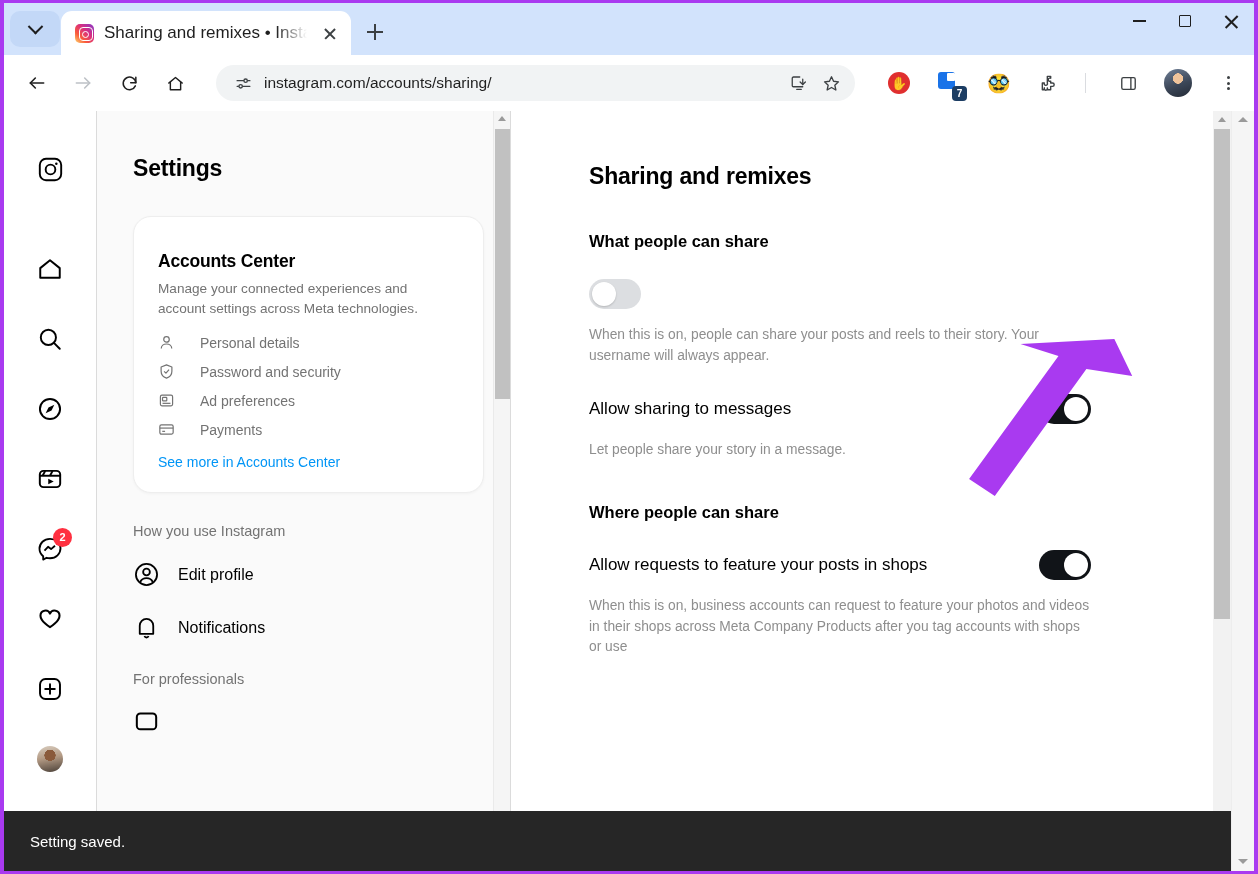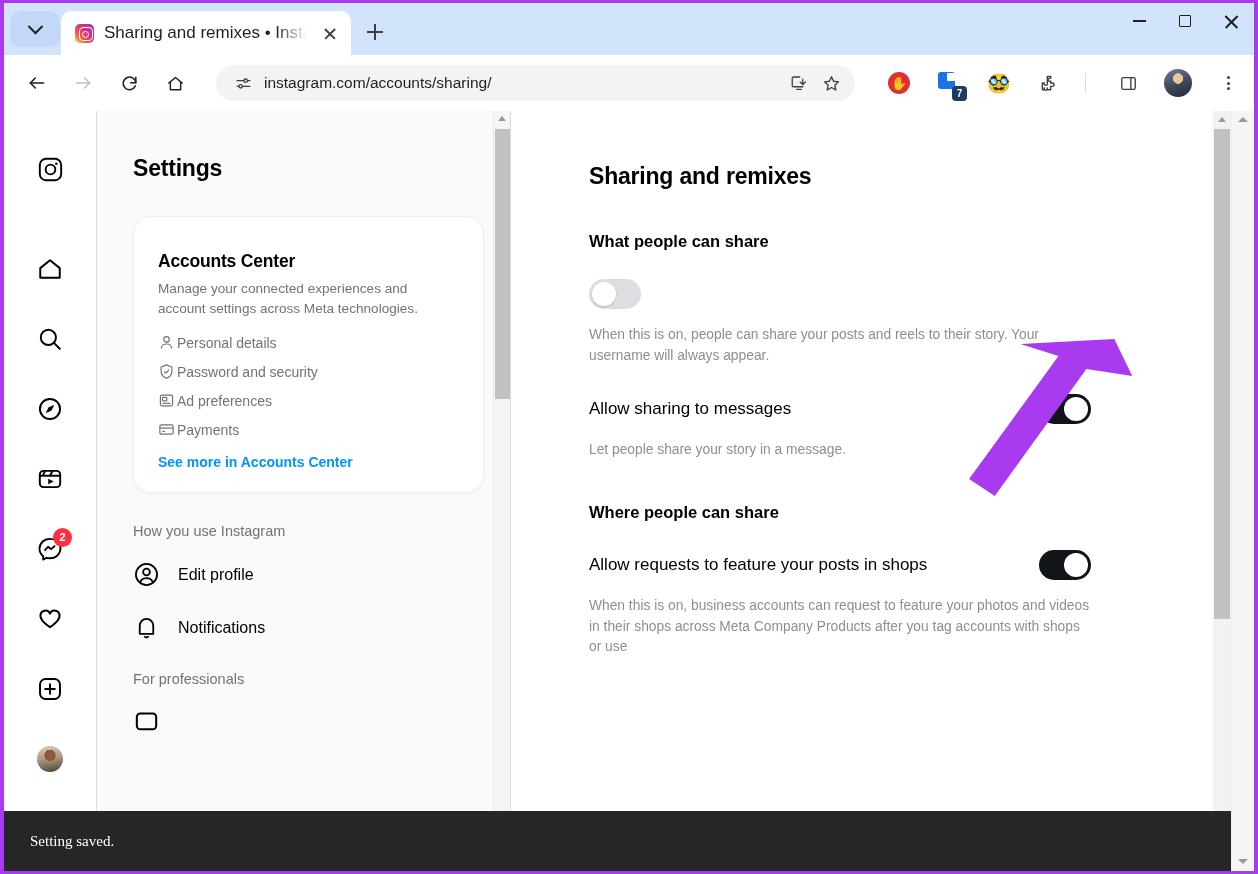--- a/index.html
+++ b/index.html
@@ -153,23 +153,23 @@
   .settings-title { font-size: 23px; font-weight: 700; color:#000; letter-spacing:-.2px; }
   .ac-card {
     margin-top: 34px; background:#fff; border:1px solid #eee; border-radius: 18px;
     padding: 20px 22px 22px 24px; box-shadow: 0 1px 3px rgba(0,0,0,.04);
   }
   .meta-logo { display:flex; align-items:center; gap:6px; }
   .meta-word { font-size: 19px; font-weight: 600; color:#111; letter-spacing:-.3px; }
   .ac-h { margin-top: 14px; font-size: 17.5px; font-weight: 700; color:#000; letter-spacing:-.2px;}
   .ac-p { margin-top: 7px; font-size: 13.6px; line-height: 1.45; color:#737373; max-width: 300px; }
   .ac-list { margin-top: 16px; display:flex; flex-direction:column; gap: 12px; }
-  .ac-row { display:flex; align-items:center; gap: 2px; }
+  .ac-row { display:flex; align-items:center; gap: 25px; }
   .ac-row .lbl { font-size: 14px; color: #737373; }
-  .ac-link { margin-top: 16px; font-size: 14px; color:#0095f6; font-weight:700; }
+  .ac-link { margin-top: 16px; font-size: 14px; color:#0095f6; font-weight:400; }
   .grp-label { margin-top: 30px; font-size: 14.5px; color:#737373; }
   .nav-row { margin-top: 22px; display:flex; align-items:center; gap: 18px; }
   .nav-row .lbl { font-size: 16px; color:#000; }
   .nav-row.tight { margin-top: 26px; }
 
   .pane-sb {
     position:absolute; right:0; top:0; width:17px; height:100%; background:#f5f5f5;
     border-left:1px solid #eaeaea;
   }
   .pane-sb .arrow-up {
@@ -228,21 +228,21 @@
     border-left:5px solid transparent; border-right:5px solid transparent;
     border-top:5.5px solid #9a9a9a;
   }
 
   
   .annot { position:absolute; left:0; top:0; width:100%; height:100%; pointer-events:none; }
 
   
   .toast {
     position:absolute; left:0; bottom:0; width:1227px; height:60px; background:#262626;
-    display:flex; align-items:center; padding-left: 26px; z-index: 30; font-family: Liberation Serif, serif;
+    display:flex; align-items:center; padding-left: 26px; z-index: 30;
   }
   .toast-text { color:#fff; font-size:15px; }
 </style>
 </head>
 <body>
 
 <div class="window">
 
   <div class="tabstrip">
     <div class="tabsearch">

